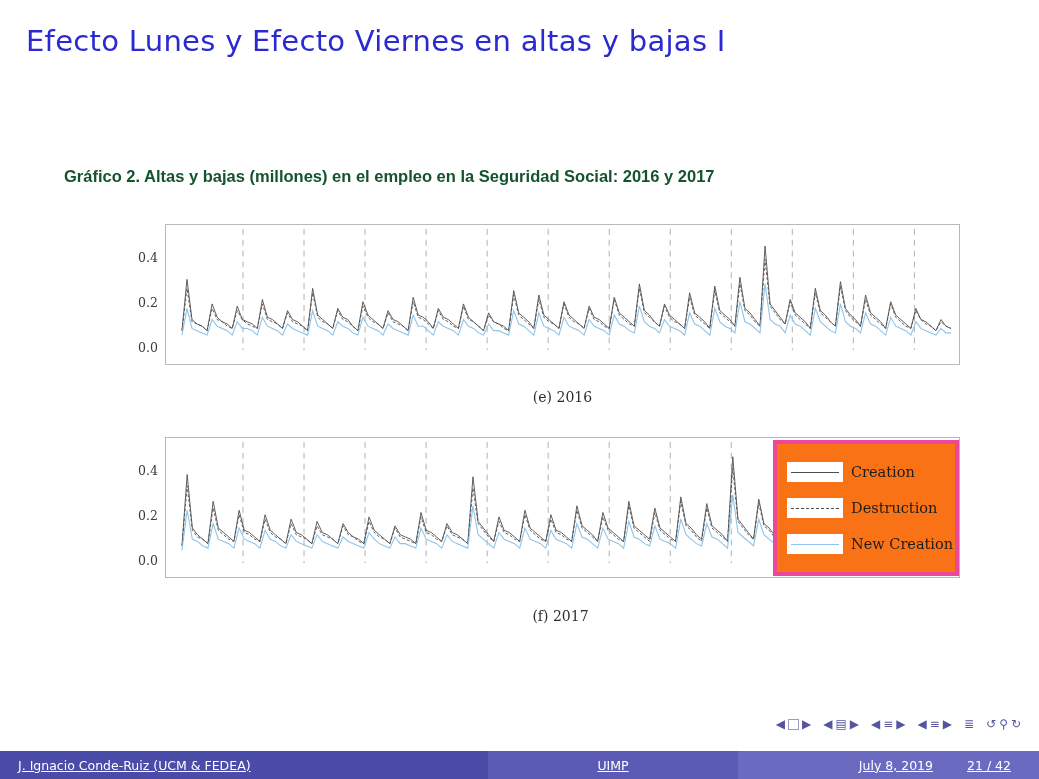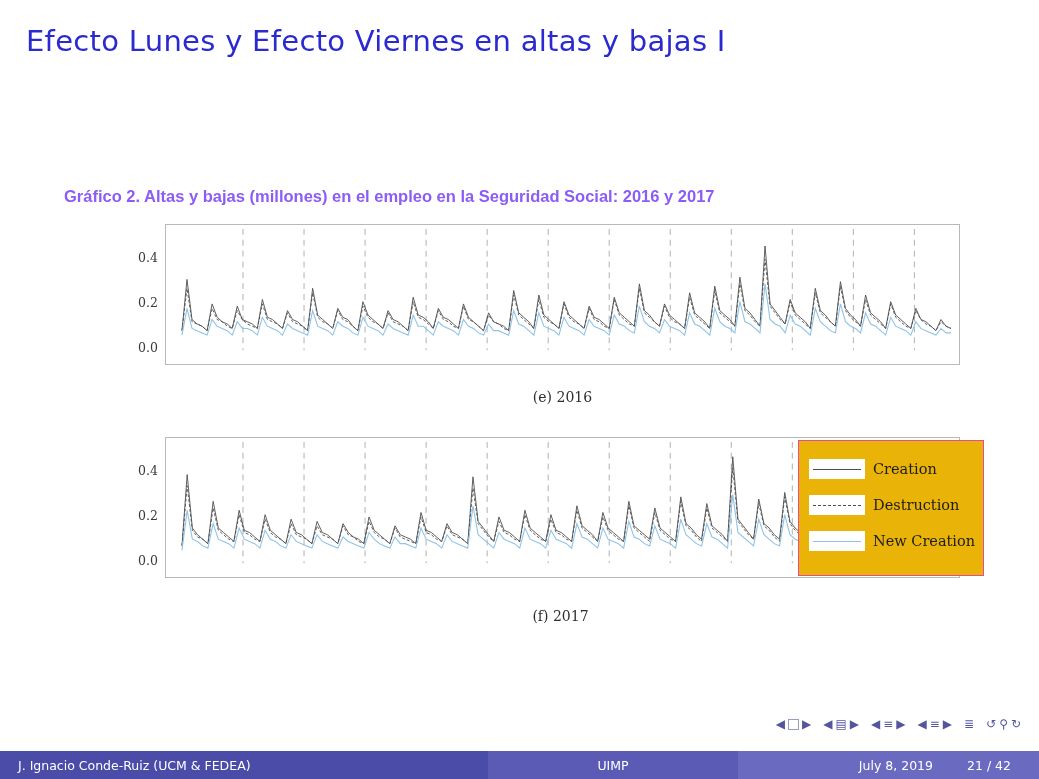--- a/index.html
+++ b/index.html
@@ -28,23 +28,22 @@
     letter-spacing: 0.3px;
     white-space: nowrap;
   }
   .figure-caption {
     position: absolute;
     left: 64px;
     top: 167px;
     font-family: "Liberation Sans", sans-serif;
     font-weight: bold;
     font-size: 16.5px;
-    color: #8b5cf6;
+    color: #14532d;
     white-space: nowrap;
-    margin-top: 20px;
   }
 
   
   .panel {
     position: absolute;
     border: 1px solid #b8b8b8;
     background: #ffffff;
     box-sizing: border-box;
   }
   #panel-2016 { left: 165px; top: 224px; width: 795px; height: 141px; }
@@ -84,25 +83,24 @@
   #subcap-2016 { left: 165px; top: 389px; }
   #subcap-2017 { left: 163px; top: 608px; }
 
   
   .legend {
     position: absolute;
     left: 773px;
     top: 440px;
     width: 186px;
     height: 136px;
-    background: #eab308;
-    border: 1px solid #ec4899;
+    background: #f97316;
+    border: 4px solid #ec4899;
     box-sizing: border-box;
     padding: 10px 10px 10px 10px;
-    margin-left: 25px;
   }
   .legend-row {
     display: flex;
     align-items: center;
     height: 36px;
   }
   .legend-key {
     width: 56px;
     height: 20px;
     background: #ffffff;
@@ -154,20 +152,21 @@
   .footer {
     position: absolute;
     left: 0;
     bottom: 0;
     width: 1039px;
     height: 28px;
     display: flex;
     font-family: "DejaVu Sans", sans-serif;
     font-size: 12.5px;
     color: #ffffff;
+    text-decoration: underline;
   }
   .footer-seg {
     display: flex;
     align-items: center;
     height: 100%;
     box-sizing: border-box;
   }
   .f1 { background: #4b4ba8; width: 47%; padding-left: 18px; }
   .f2 { background: #5b5bb5; width: 24%; justify-content: center; }
   .f3 { background: #6a6ac0; width: 29%; justify-content: flex-end; padding-right: 28px; gap: 34px; }

